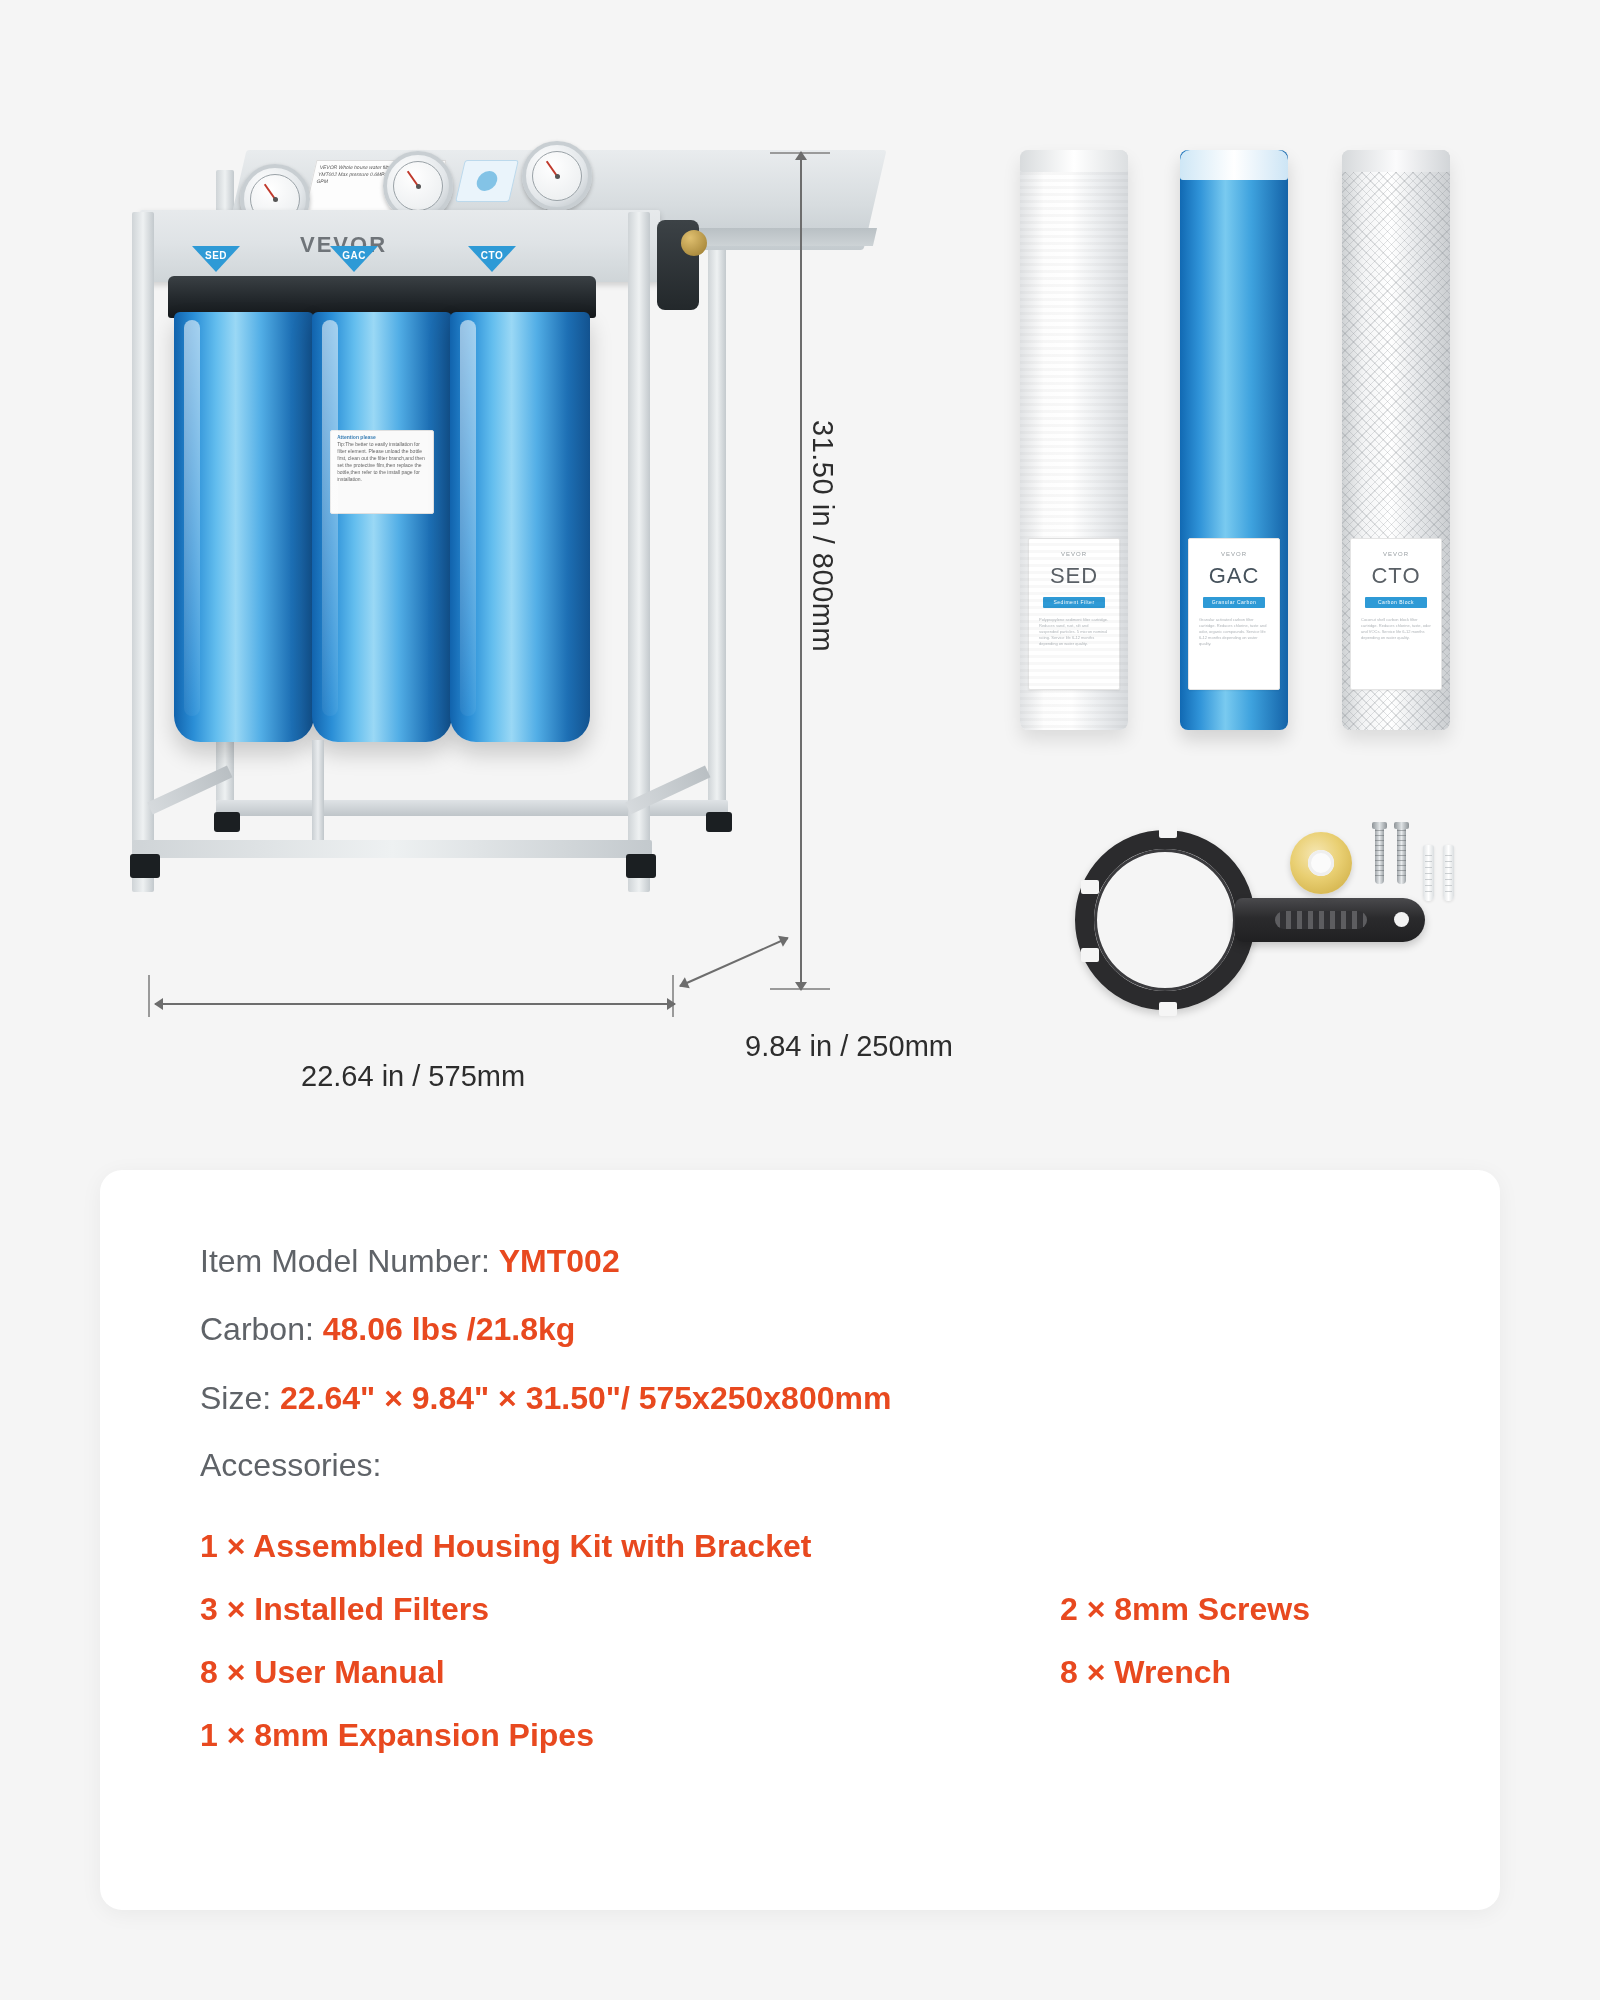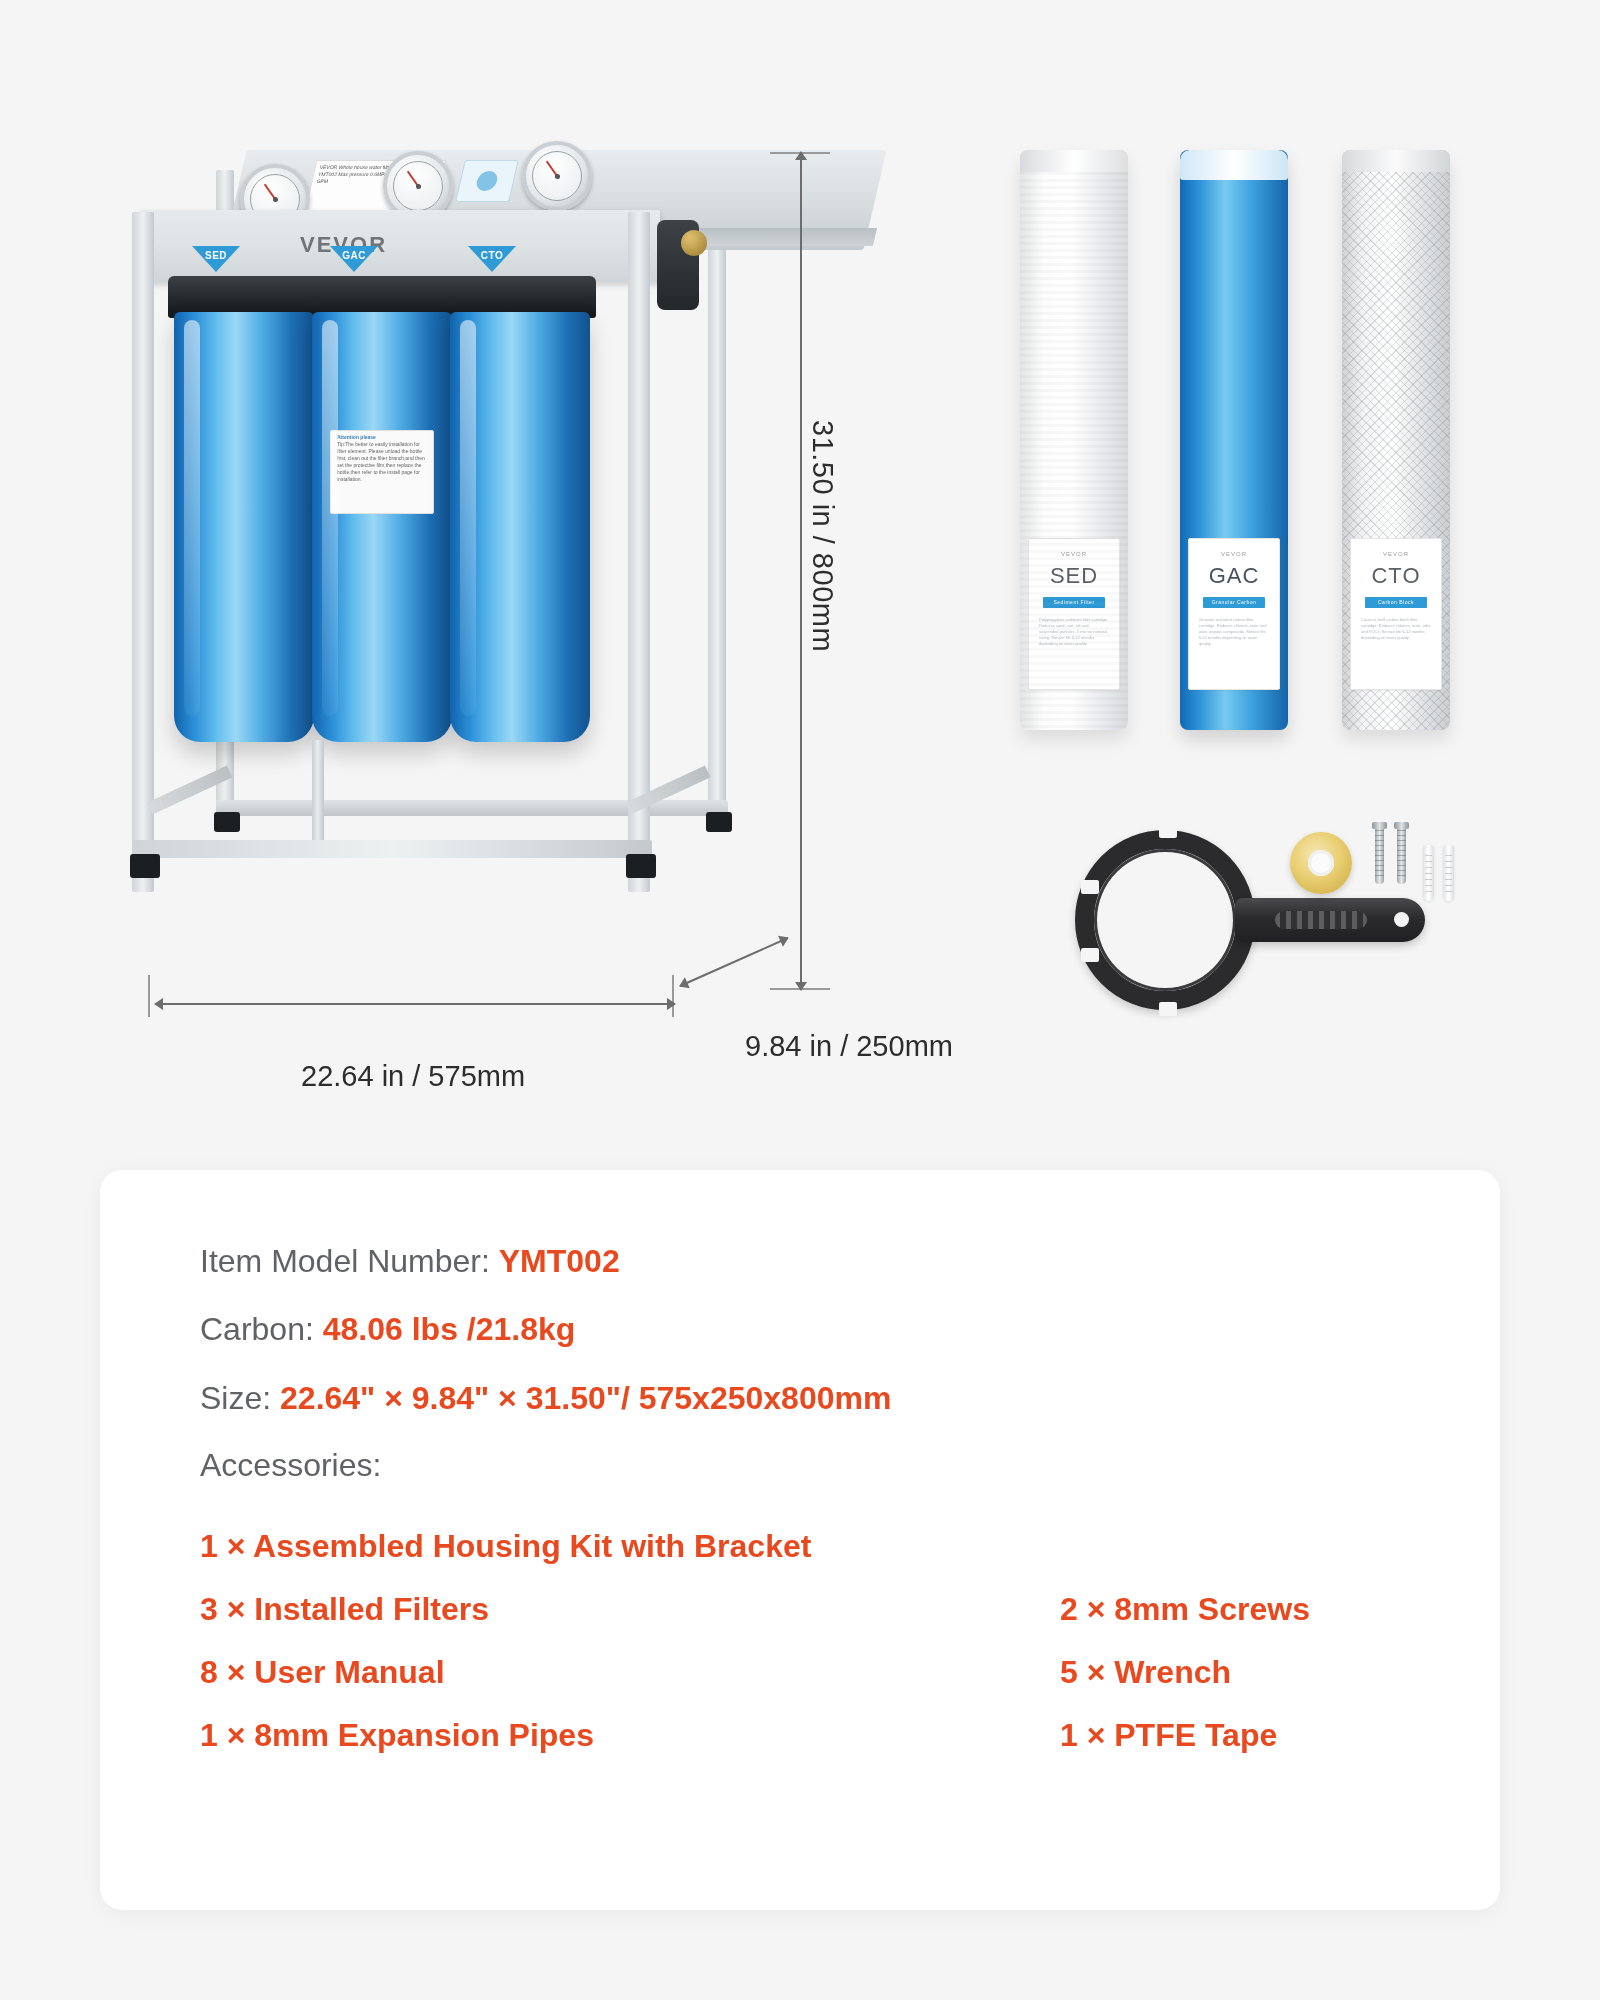--- a/index.html
+++ b/index.html
@@ -859,20 +859,19 @@
       </div>
 
       <div class="acc-label">Accessories:</div>
 
       <div class="acc-full">1 × Assembled Housing Kit with Bracket</div>
 
       <div class="acc-grid">
         <div class="acc-item">3 × Installed Filters</div>
         <div class="acc-item">2 × 8mm Screws</div>
         <div class="acc-item">8 × User Manual</div>
-        <div class="acc-item">5 × Wrench</div>
+        <div class="acc-item">8 × Wrench</div>
         <div class="acc-item">1 × 8mm Expansion Pipes</div>
-        <div class="acc-item">1 × PTFE Tape</div>
       </div>
 
     </div>
   </div>
 </div>
 
 </body></html>

